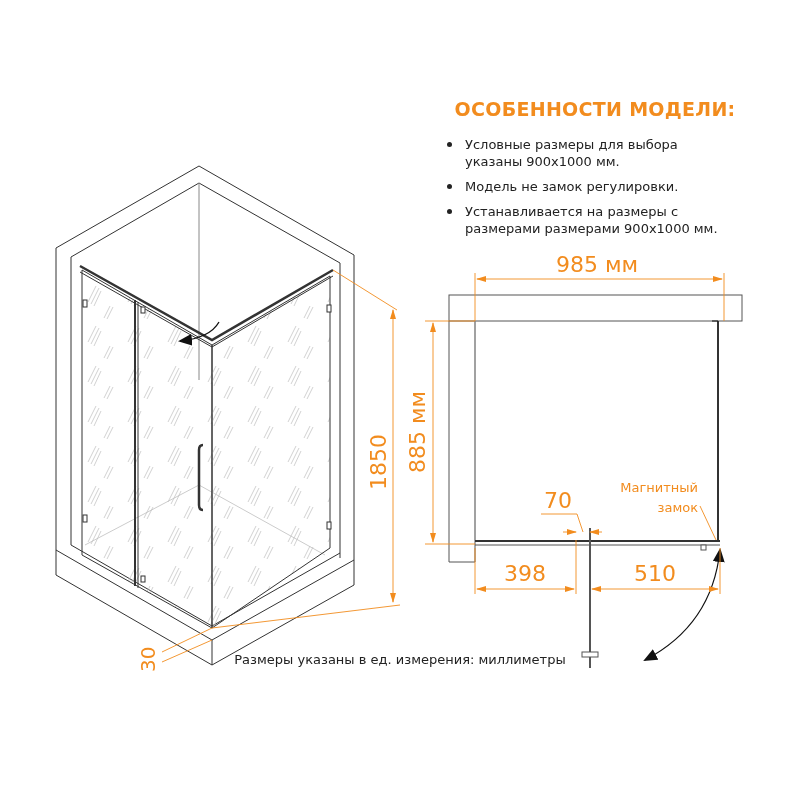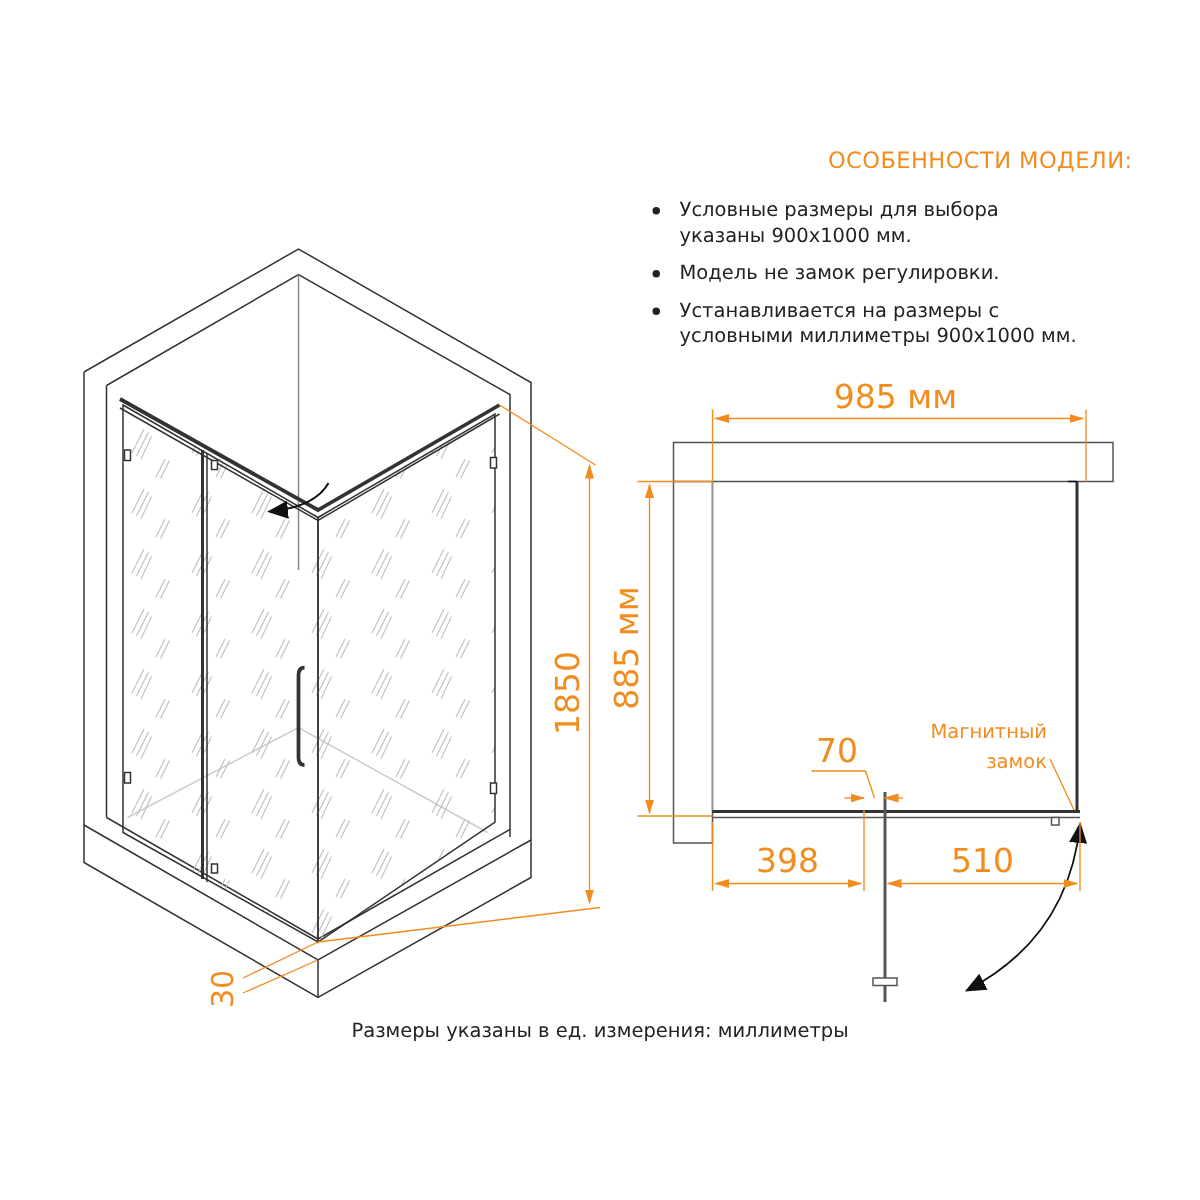--- a/index.html
+++ b/index.html
@@ -1,46 +1,46 @@
 <!DOCTYPE html>
 <html><head>
 <meta charset="utf-8">
 <style>
   html, body { margin: 0; padding: 0; background: #ffffff; }
   body { width: 800px; height: 800px; position: relative; overflow: hidden;
          font-family: "DejaVu Sans", "Liberation Sans", sans-serif; }
   .features { position: absolute; left: 425px; top: 98px; width: 330px; }
-  .features-title { color: #f28c1e; font-weight: normal; font-size: 15px;
-                    letter-spacing: 0.3px; text-align: right; margin: 0 0 16px 10px; }
-  .features ul { list-style: none; margin: 4px; padding: 0; }
+  .features-title { color: #f28c1e; font-weight: bold; font-size: 19px;
+                    letter-spacing: 0.3px; text-align: center; margin: 0 0 16px 10px; }
+  .features ul { list-style: none; margin: 16px; padding: 0; }
   .features li { position: relative; padding-left: 24px; font-size: 13px;
                  line-height: 17px; color: #222; margin-bottom: 8px; }
   .features li::before { content: ""; position: absolute; left: 6px; top: 6px;
                  width: 5px; height: 5px; border-radius: 50%; background: #222; }
-  .footer-note { position: absolute; left: 0; width: 800px; top: 680px;
+  .footer-note { position: absolute; left: 0; width: 800px; top: 652px;
                  text-align: center; font-size: 13px; color: #222; }
   svg { position: absolute; left: 0; top: 0; }
   .dim { fill: #f28c1e; font-family: "DejaVu Sans", "Liberation Sans", sans-serif; }
 </style>
 </head>
 <body>
 
 <div class="features">
   <div class="features-title">ОСОБЕННОСТИ МОДЕЛИ:</div>
   <ul>
     <li>
       <span>Условные размеры для выбора</span><br>
       <span>указаны 900x1000 мм.</span>
     </li>
     <li>
       <span>Модель не замок регулировки.</span>
     </li>
     <li>
       <span>Устанавливается на размеры с</span><br>
-      <span>условными миллиметры 900x1000 мм.</span>
+      <span>размерами размерами 900x1000 мм.</span>
     </li>
   </ul>
 </div>
 
 <svg width="800" height="800" viewBox="0 0 800 800">
   <defs>
     <marker id="oarr" markerWidth="10" markerHeight="8" refX="9" refY="4" orient="auto-start-reverse" markerUnits="userSpaceOnUse">
       <path d="M0,1 L10,4 L0,7 Z" fill="#f28c1e"></path>
     </marker>
     <marker id="barr" markerWidth="14" markerHeight="12" refX="12" refY="6" orient="auto-start-reverse" markerUnits="userSpaceOnUse">

